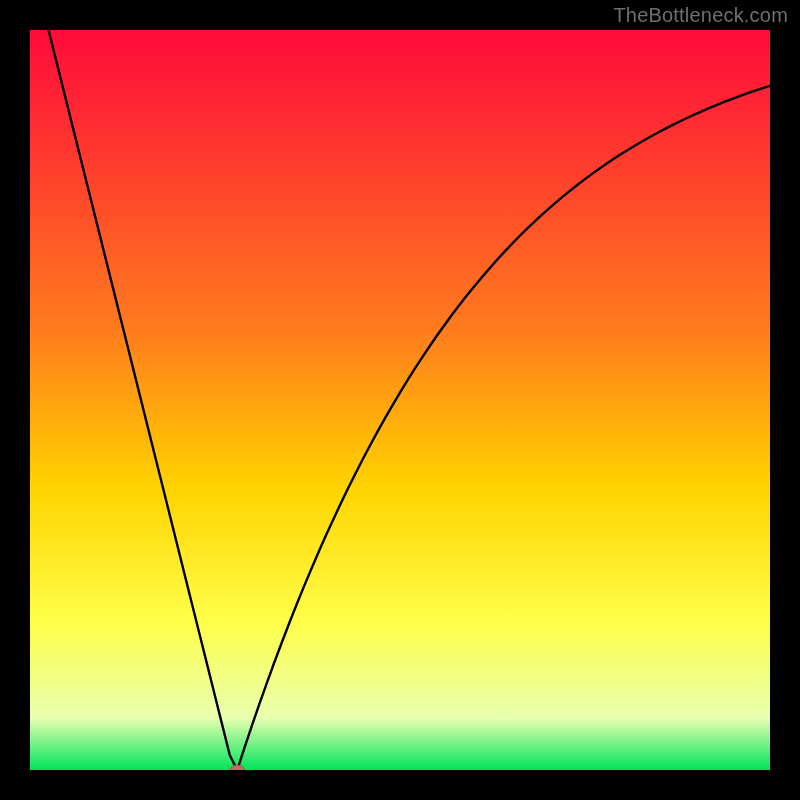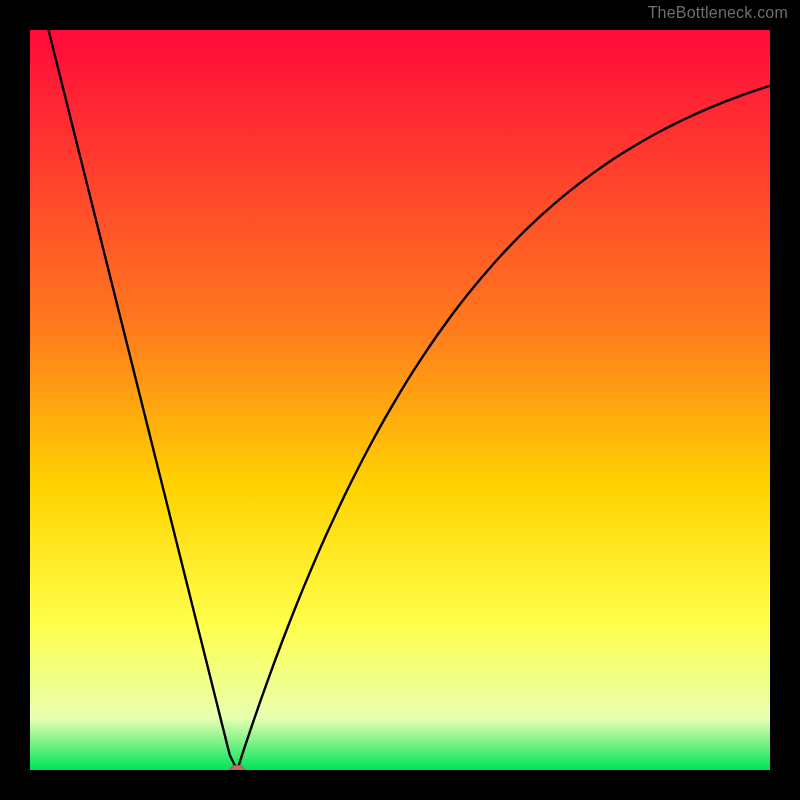--- a/index.html
+++ b/index.html
@@ -26,21 +26,21 @@
     overflow: hidden;
   }
   .plot-area svg {
     display: block;
   }
   .watermark {
     position: absolute;
     top: 4px;
     right: 12px;
     color: #6f6f6f;
-    font-size: 16px;
+    font-size: 20px;
     font-weight: 400;
     letter-spacing: 0.2px;
     user-select: none;
   }
 </style>
 </head>
 <body>
 
 <div class="frame">
 

